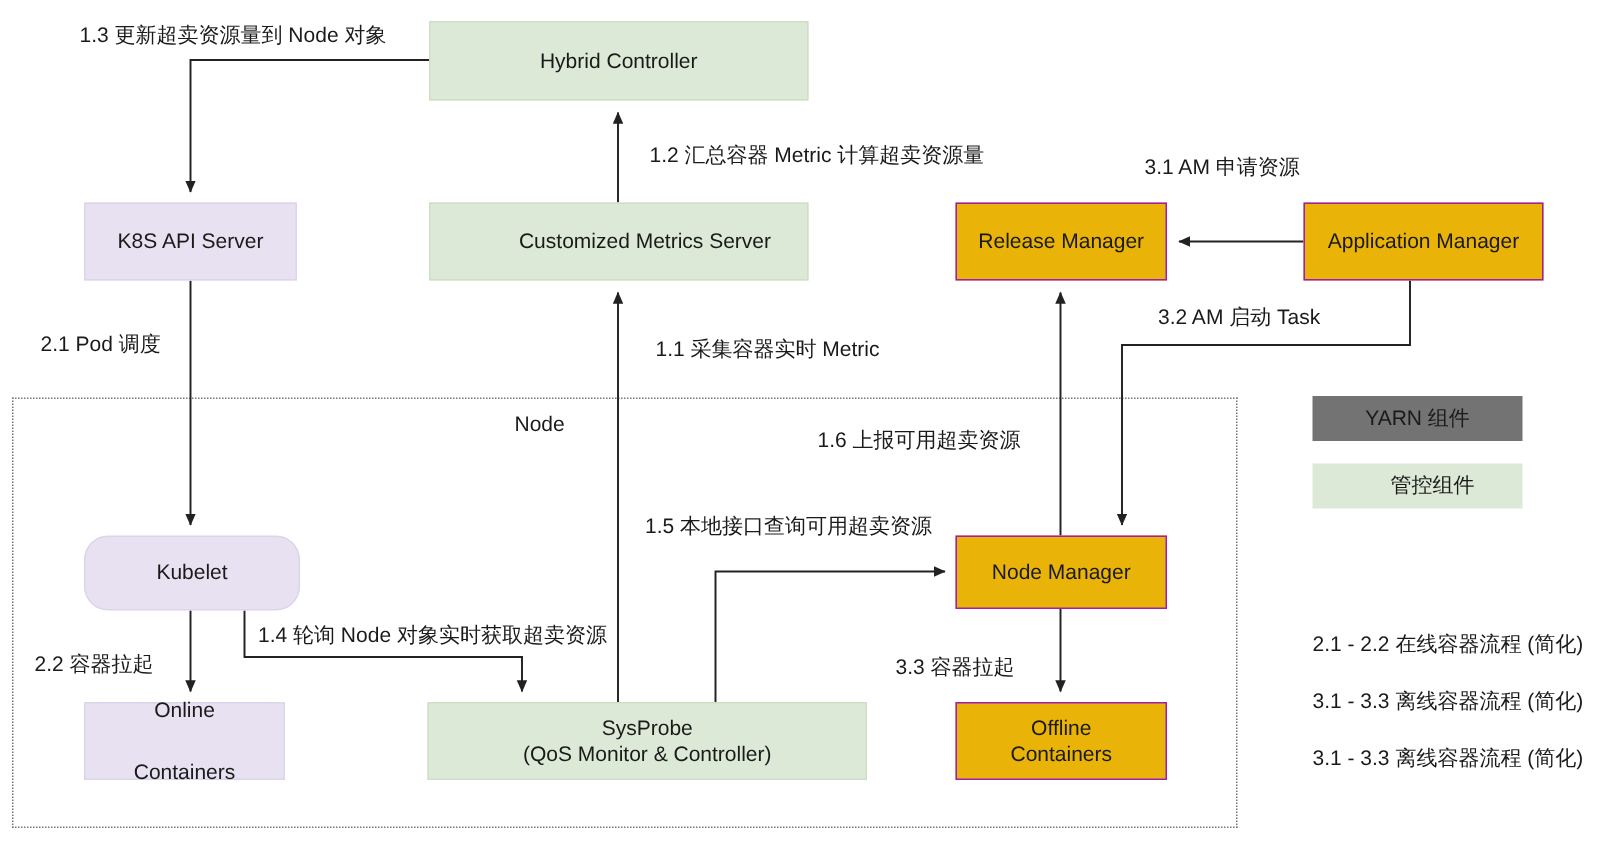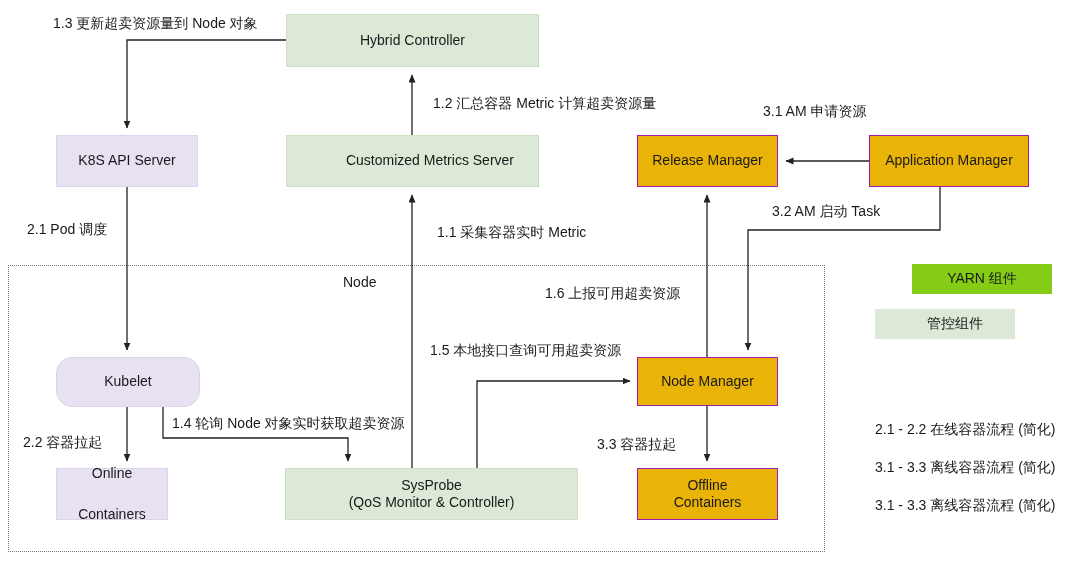--- a/index.html
+++ b/index.html
@@ -22,21 +22,21 @@
     position:absolute;left:8px;top:265px;width:817px;height:287px;
     border:1px dotted #777;box-sizing:border-box;
   }
   #node-group-label{position:absolute;left:343px;top:274px;font-size:14px;}
   #legend-swatches{position:absolute;left:875px;top:264px;width:140px;}
   .swatch{
     width:140px;height:30px;display:flex;align-items:center;justify-content:center;
     font-size:14px;box-sizing:border-box;
   }
   .swatch.k8s{background:#e8e1f1;margin-bottom:14px;}
-  .swatch.yarn{background:#84cc16;margin-bottom:15px;margin-left:37px;}
+  .swatch.yarn{background:#737373;margin-bottom:15px;}
   .swatch.mgmt{background:#dbe9d6;padding-left:20px;}
   #legend-flows{position:absolute;left:875px;top:421px;width:200px;}
   .flow-line{font-size:14px;white-space:nowrap;margin-bottom:22px;height:16px;}
 </style>
 </head>
 <body>
 
 <div id="canvas">
 
   <div id="node-group-box"></div>
@@ -78,21 +78,21 @@
       </div>
       <div class="node yarn" style="left: 869px; top: 135px; width: 160px; height: 52px;">
         <div>Application Manager</div>
       </div>
       <div class="node k8s" style="left: 56px; top: 357px; width: 144px; height: 50px; border-radius: 16px;">
         <div>Kubelet</div>
       </div>
       <div class="node yarn" style="left: 637px; top: 357px; width: 141px; height: 49px;">
         <div>Node Manager</div>
       </div>
-      <div class="node k8s" style="left: 56px; top: 468px; width: 112px; height: 52px; gap: 24px;">
+      <div class="node k8s" style="left: 56px; top: 468px; width: 134px; height: 52px; gap: 24px;">
         <div>Online</div>
         <div>Containers</div>
       </div>
       <div class="node mgmt" style="left: 285px; top: 468px; width: 293px; height: 52px;">
         <div>SysProbe</div>
         <div>(QoS Monitor &amp; Controller)</div>
       </div>
       <div class="node yarn" style="left: 637px; top: 468px; width: 141px; height: 52px;">
         <div>Offline</div>
         <div>Containers</div>

